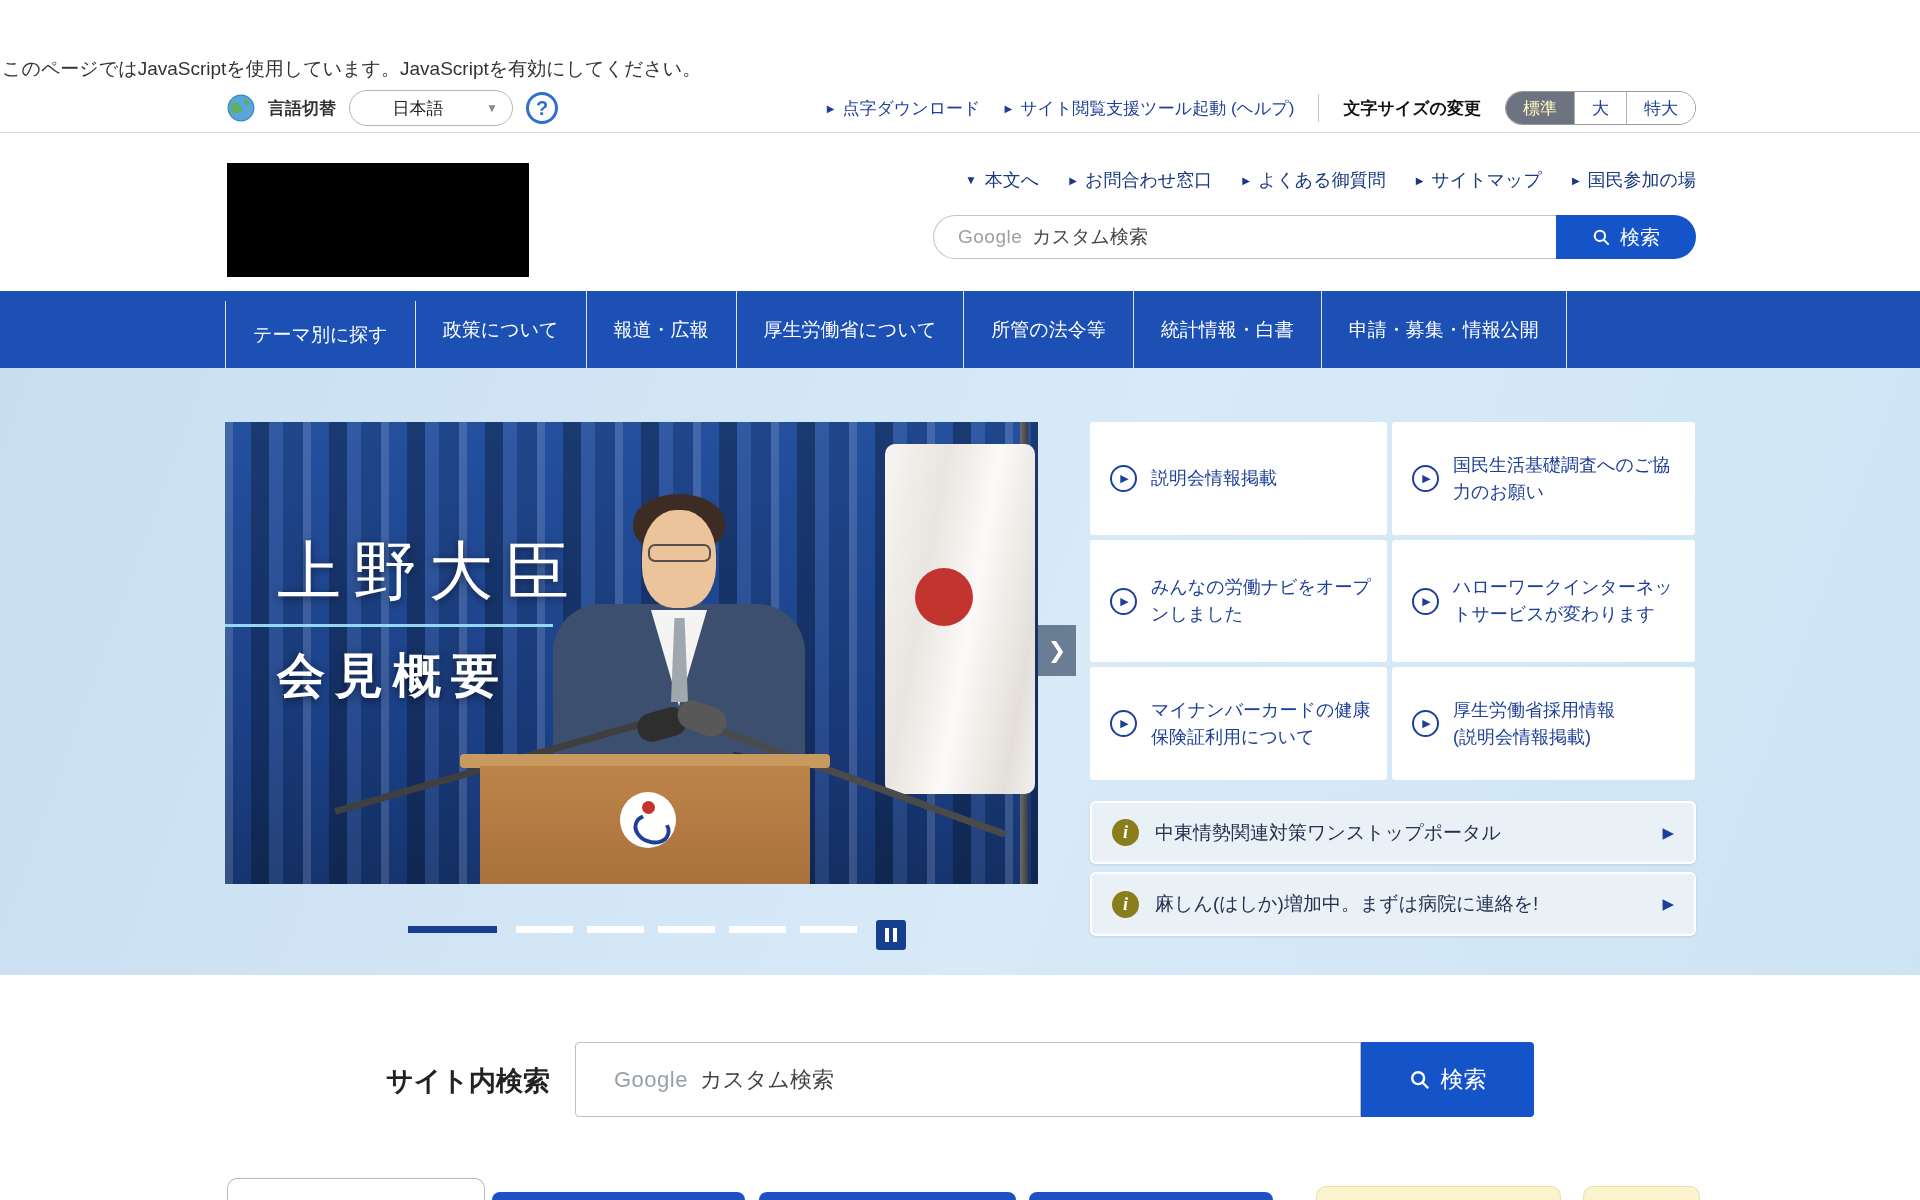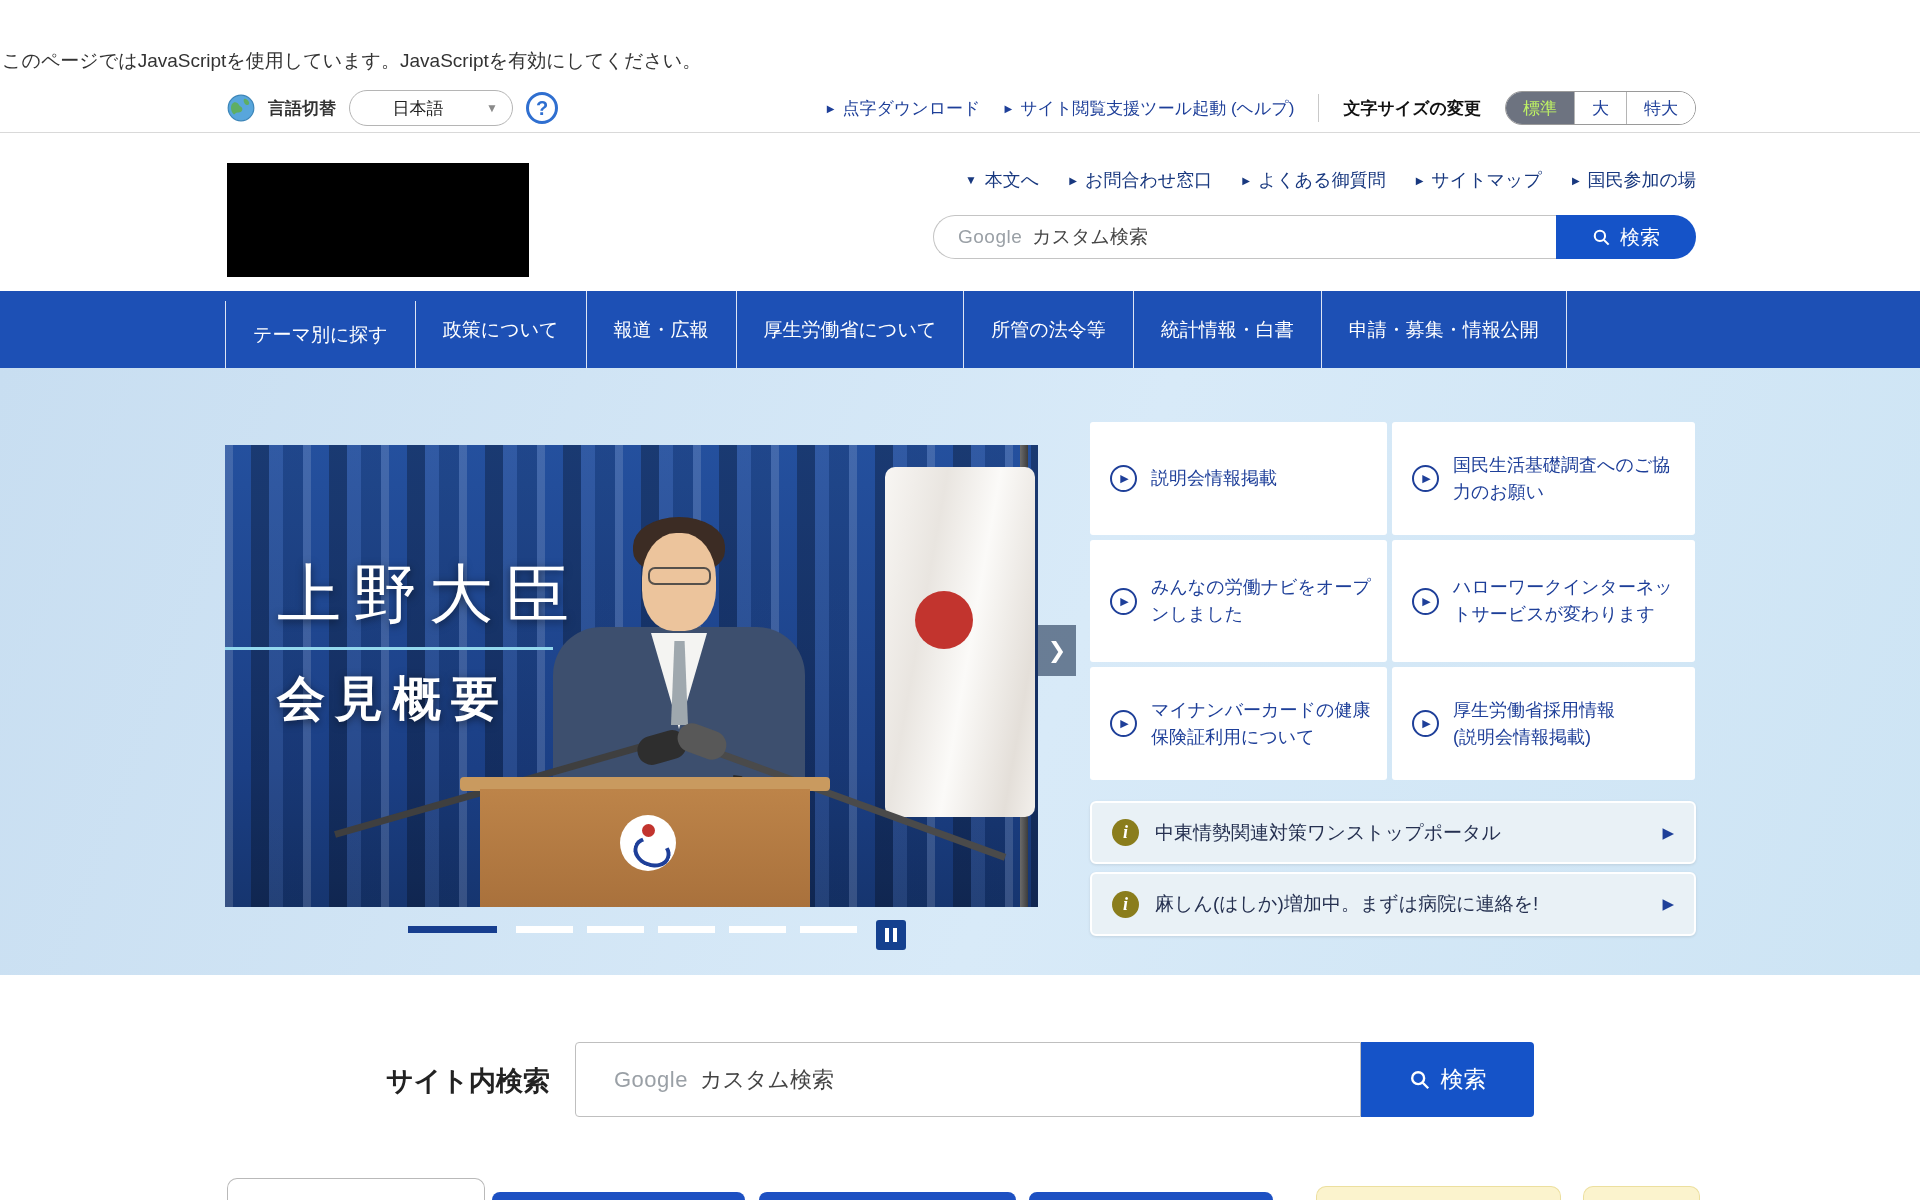--- a/index.html
+++ b/index.html
@@ -1,21 +1,21 @@
 <!DOCTYPE html>
 <html lang="ja"><head>
 <meta charset="utf-8">
 <style>
   * { margin:0; padding:0; box-sizing:border-box; }
   html,body { width:1920px; height:1200px; overflow:hidden; background:#fff;
     font-family:"Liberation Sans","DejaVu Sans",sans-serif; }
   #stage { position:relative; width:1920px; height:1200px; background:#fff; }
 
   
-  .js-notice { position:absolute; left:2px; top:48px; font-size:19px; color:#333; }
+  .js-notice { position:absolute; left:2px; top:56px; font-size:19px; color:#333; }
 
   
   .util-bar { position:absolute; left:0; top:84px; width:1920px; height:49px;
     border-bottom:1px solid #d9d9d9; }
   .util-left { position:absolute; left:227px; top:0; height:48px; display:flex; align-items:center; gap:13px; }
   .globe { width:28px; height:28px; }
   .util-lang-label { font-size:17px; font-weight:bold; color:#333; }
   .lang-pill { width:164px; height:36px; border:1px solid #b5b5b5; border-radius:18px;
     background:#fff; display:flex; align-items:center; cursor:pointer; }
   .lang-pill .val { flex:1; text-align:center; font-size:17px; color:#222; }
@@ -25,21 +25,21 @@
     justify-content:center; background:#fff; cursor:pointer; }
   .util-right { position:absolute; right:224px; top:0; height:48px; display:flex; align-items:center; gap:24px; }
   .util-link { display:flex; align-items:center; gap:8px; color:#1e3f99; font-size:17px; cursor:pointer; }
   .util-link .mk { font-size:10px; color:#1e3f99; }
   .v-div { width:1px; height:28px; background:#c9c9c9; }
   .fs-label { font-size:17px; font-weight:bold; color:#111; }
   .size-group { display:flex; height:34px; border:1px solid #9a9a9a; border-radius:17px; overflow:hidden; background:#fff; }
   .size-opt { display:flex; align-items:center; justify-content:center; padding:0 17px;
     font-size:17px; color:#1e3f99; background:#fff; cursor:pointer; }
   .size-opt + .size-opt { border-left:1px solid #b5b5b5; }
-  .size-opt.selected { background:#6d7380; color:#bef264; }
+  .size-opt.selected { background:#6d7380; color:#fef9c3; }
 
   
   .logo-redacted { position:absolute; left:227px; top:163px; width:302px; height:114px; background:#000; cursor:pointer; }
   .quick-links { position:absolute; right:224px; top:168px; display:flex; align-items:center; gap:30px; }
   .q-link { display:flex; align-items:center; gap:8px; font-size:18px; color:#18387f; cursor:pointer; }
   .q-link .mk { font-size:10px; }
   .q-link .mk.down { font-size:12px; }
   .hd-search-input { position:absolute; left:933px; top:215px; width:623px; height:44px;
     background:#fff; border:1px solid #c4c4c4; border-right:none; border-radius:22px 0 0 22px;
     display:flex; align-items:center; padding-left:24px; gap:10px; cursor:text; }
@@ -55,21 +55,21 @@
   .nav-inner { position:absolute; left:225px; top:0; height:77px; display:flex; }
   .nav-item { display:flex; align-items:center; padding:0 27px; color:#fff; font-size:19px;
     border-right:1px solid rgba(255,255,255,.85); cursor:pointer; white-space:nowrap; }
   .nav-item:first-child { border-left:1px solid rgba(255,255,255,.85);margin-top:10px; }
 
   
   .hero { position:absolute; left:0; top:368px; width:1920px; height:607px;
     background:linear-gradient(110deg,#c8def1 0%,#d8eaf8 55%,#cde4f4 100%); }
 
   .slide { position:absolute; left:225px; top:54px; width:813px; height:462px; overflow:hidden;
-    background:#1e4690; cursor:pointer;margin-top:23px; }
+    background:#1e4690; cursor:pointer; }
   .curtain { position:absolute; inset:0;
     background:
       repeating-linear-gradient(90deg, rgba(255,255,255,.14) 0 8px, rgba(0,0,0,0) 8px 26px,
         rgba(0,0,0,.28) 26px 44px, rgba(255,255,255,.06) 44px 58px, rgba(0,0,0,.12) 58px 78px),
       linear-gradient(180deg,#24509e 0%,#1b3f85 70%,#16356f 100%); }
   .hero-t1 { position:absolute; left:52px; top:106px; color:#fff; font-size:64px;
     letter-spacing:12px; text-shadow:0 2px 8px rgba(0,0,0,.55); }
   .hero-line { position:absolute; left:0; top:202px; width:328px; height:3px; background:#93d8ee; }
   .hero-t2 { position:absolute; left:52px; top:222px; color:#fff; font-size:48px;
     letter-spacing:10px; text-shadow:0 2px 8px rgba(0,0,0,.55);font-weight:bold; }

